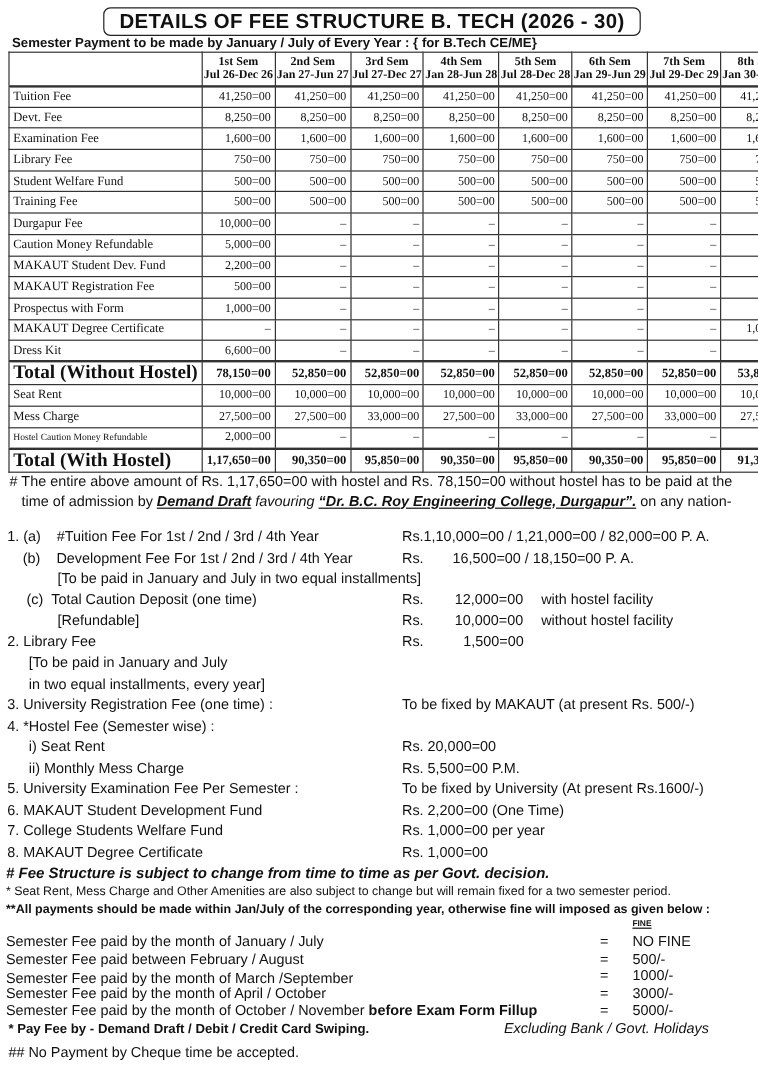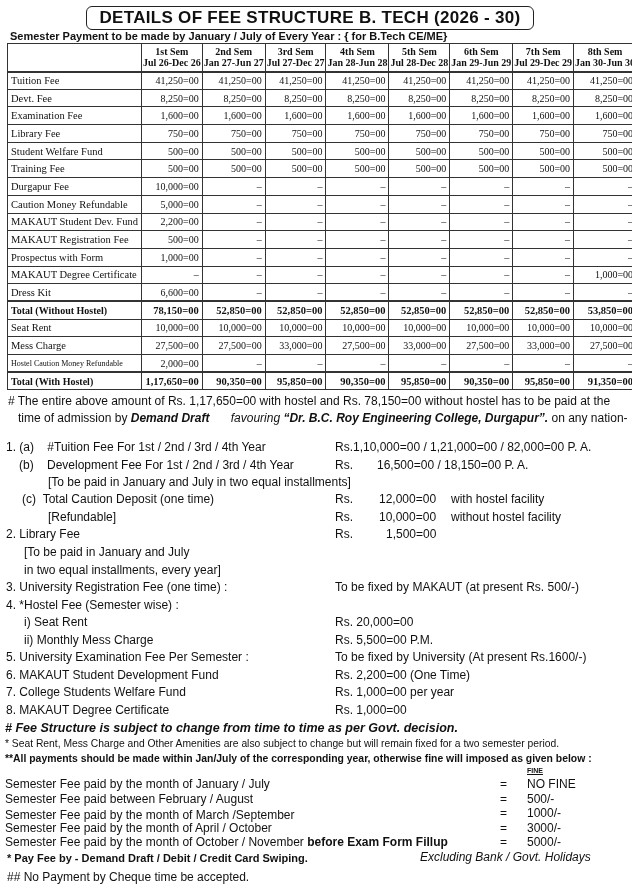--- a/index.html
+++ b/index.html
@@ -13,28 +13,28 @@
   .subtitle { position: absolute; left: 10px; top: 30px; font-weight: bold; font-size: 11px; }
   table.fee {
     position: absolute; left: 7px; top: 43px; width: 618px;
     border-collapse: collapse; font-family: "Liberation Serif", serif; font-size: 10px;
   }
   table.fee td, table.fee th { border: 1px solid #333; height: 17.7px; padding: 0 3px; white-space: nowrap; }
   table.fee thead th { font-weight: bold; text-align: center; line-height: 11px; height: 28px; font-size: 10px; padding: 0 1px; }
   table.fee td.lbl { width: 137px; text-align: left; font-size: 10.5px; }
   table.fee td.num { text-align: right; width: 60px; }
   table.fee tr.total td { font-weight: bold; font-size: 10.5px; }
-  table.fee tr.total td.lbl { font-size: 10px; }
+  table.fee tr.total td.lbl { font-size: 16px; }
   table.fee td.small { font-size: 8px; }
   table.fee thead tr { border-bottom: 2px solid #333; }
   table.fee tr.total { border-top: 2px solid #333; }
   .note1 { position: absolute; left: 8px; top: 393px; width: 620px; font-size: 12px; line-height: 16.5px; }
   .note1 .ind { padding-left: 10px; display: block; }
-  .note1 .dd { font-weight: bold; font-style: italic; }
-  .note1 .it { font-style: italic; padding-left: 18px; }
+  .note1 .dd { font-weight: bold; font-style: italic; text-decoration: underline; }
+  .note1 .it { font-style: italic; }
   .row { position: absolute; font-size: 12px; white-space: nowrap; }
   .c1 { left: 6px; }
   .c2 { left: 24px; }
   .c3 { left: 335px; }
   .bi { font-weight: bold; font-style: italic; }
   .small11 { font-size: 10.5px; }
   .bold11 { font-weight: bold; font-size: 10.5px; }
   .fine-hd { position: absolute; left: 527px; top: 767px; font-size: 7px; font-weight: bold; text-decoration: underline; }
   .eq { position: absolute; left: 500px; font-size: 12px; }
   .fv { position: absolute; left: 527px; font-size: 12px; }

